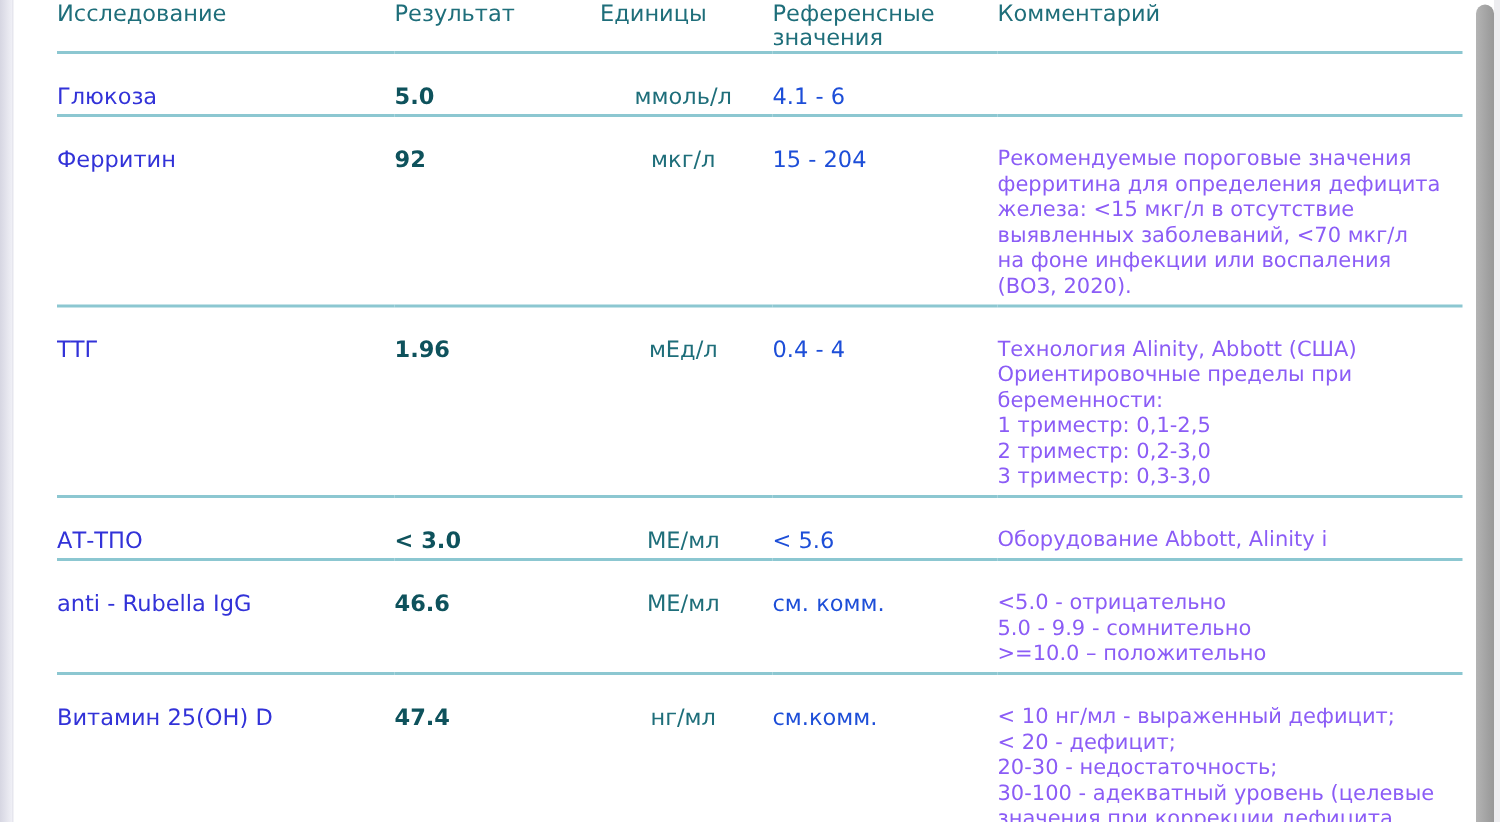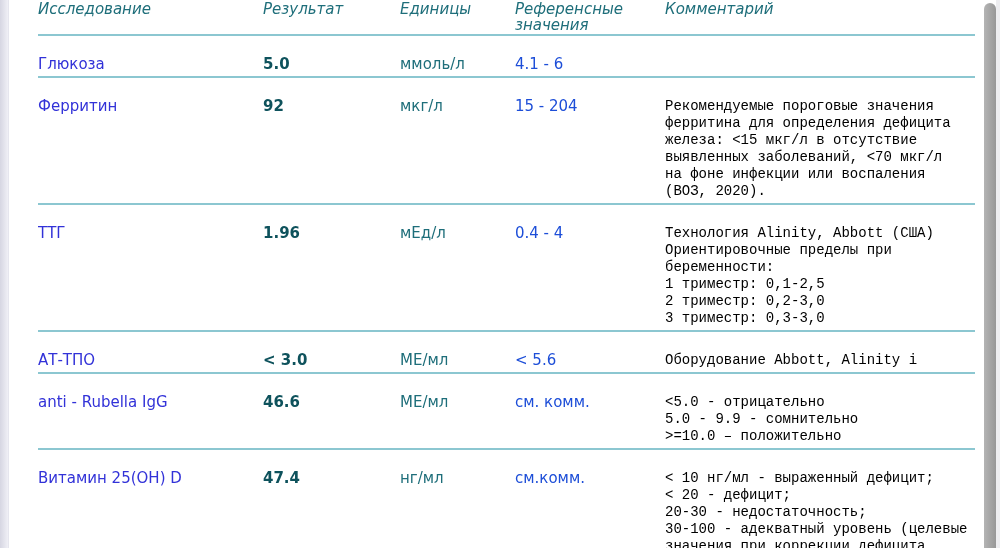--- a/index.html
+++ b/index.html
@@ -26,37 +26,36 @@
   th {
     color: #1e6e7a;
     font-size: 15px;
     line-height: 16px;
     font-weight: normal;
     text-align: left;
     vertical-align: top;
     padding: 1px 0 1px 0;
     border-bottom: 2px solid #8cc7d1;
     white-space: pre-line;
-    font-style: italic;
   }
   td {
     vertical-align: top;
     padding: 20px 4px 3px 0;
     line-height: 17px;
     font-size: 15px;
     border-top: 2px solid #8cc7d1;
     white-space: pre-line;
     overflow: hidden;
   }
   tbody tr:first-child td { border-top: none; }
   td.test-name { color: #3232d8; }
   td.result    { color: #0e525c; font-weight: bold; margin-left: 29px; }
-  td.units     { color: #1e6e7a; }
+  td.units     { color: #1e6e7a; text-align: center; }
   td.ref       { color: #1d4ed8; }
-  td.comment   { color: #000000; font-size: 14px; font-family: Liberation Mono, monospace; }
+  td.comment   { color: #8b5cf6; font-size: 14px; }
 
   .scrollbar {
     position: absolute; right: 0; top: 0;
     width: 17px; height: 548px;
     background: #ffffff;
   }
   .scrollbar-edge {
     position: absolute; right: 0; top: 0;
     width: 4px; height: 548px;
     background: #ededf0;

